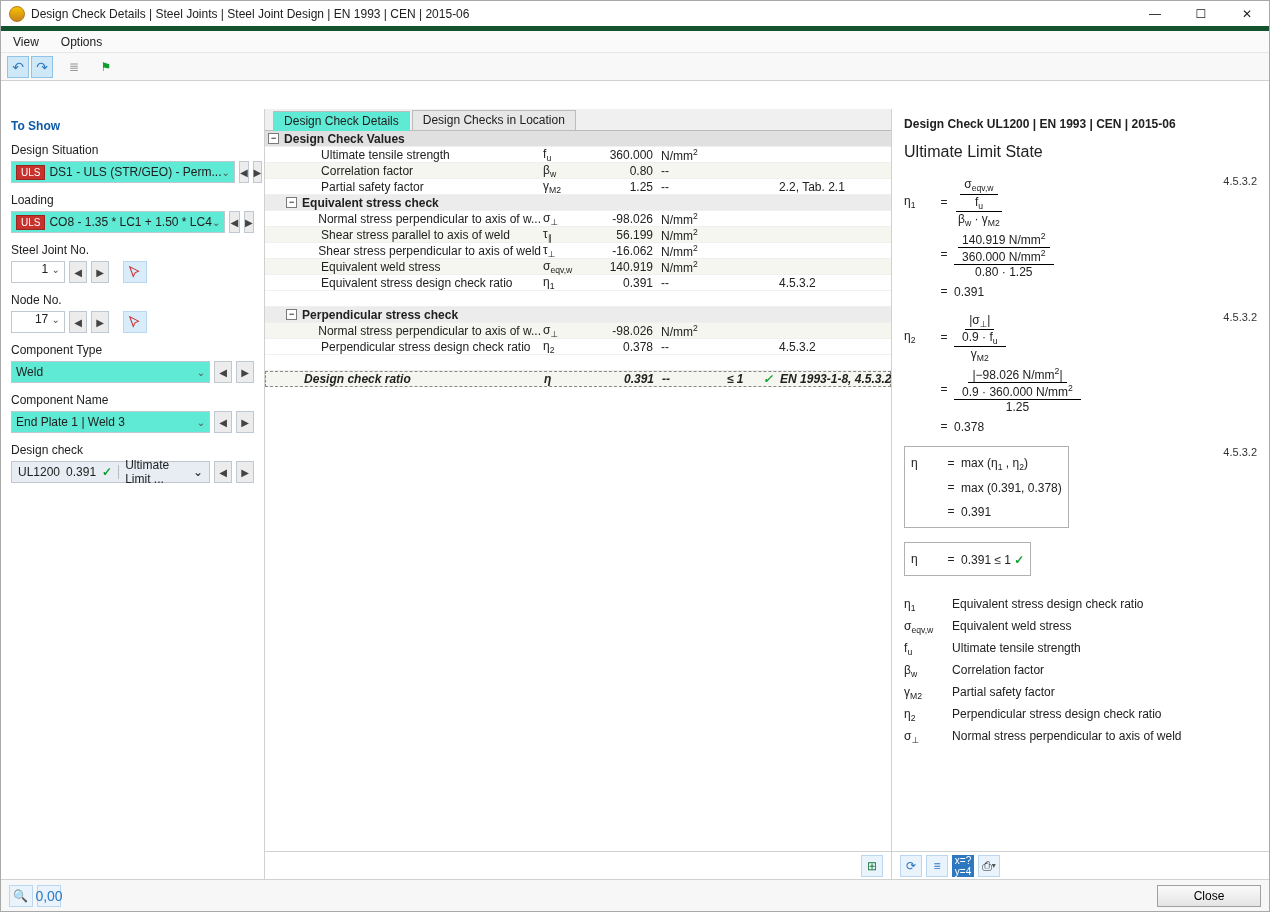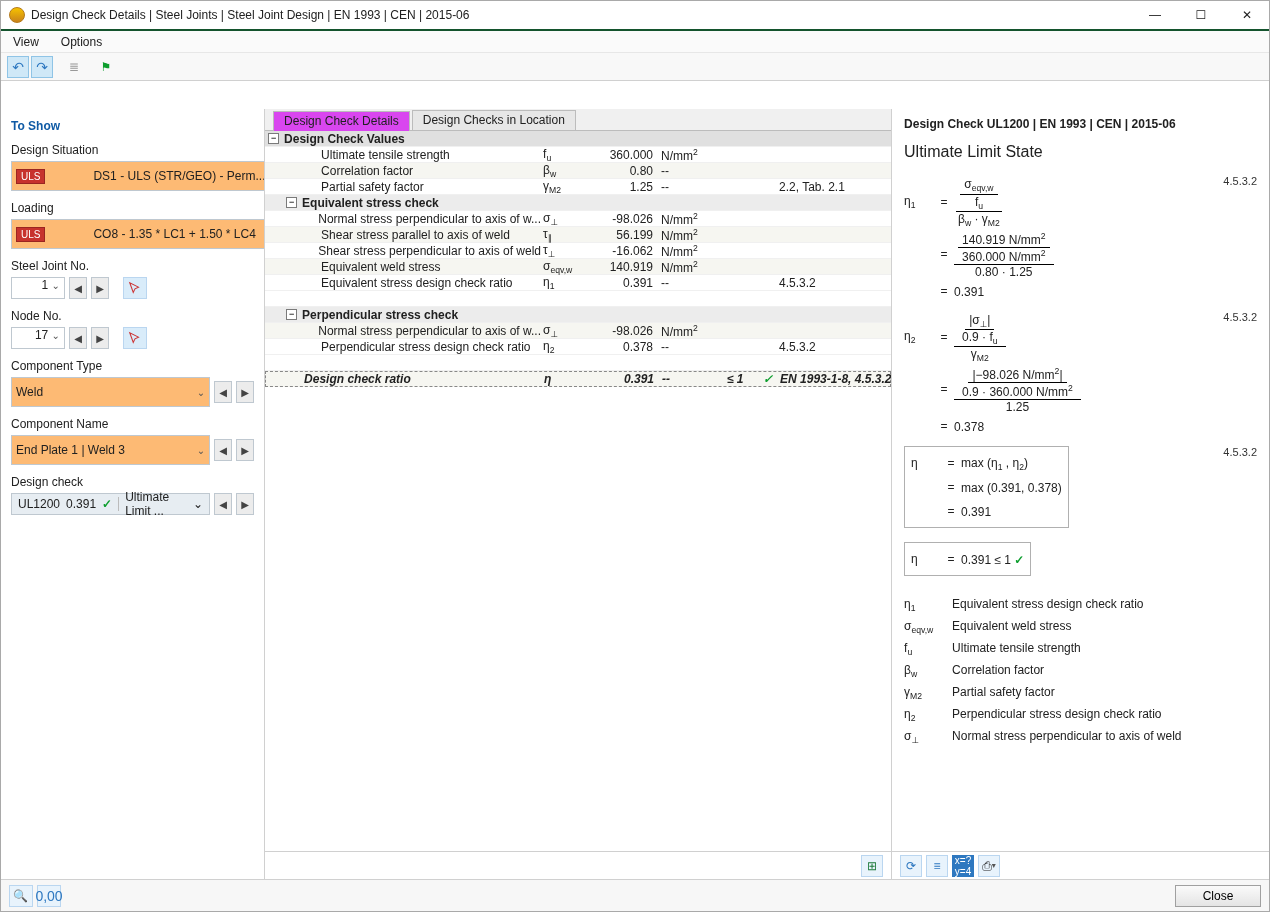--- a/index.html
+++ b/index.html
@@ -1,46 +1,46 @@
 <!DOCTYPE html>
 <html><head>
 <meta charset="utf-8">
 <style>
 * { margin:0; padding:0; box-sizing:border-box; font-family:"Segoe UI",Tahoma,sans-serif; }
 body { background:#fff; width:1270px; height:912px; overflow:hidden; font-size:12px; color:#212121; }
 .window { width:1270px; height:912px; border:1px solid #a9a9a9; display:flex; flex-direction:column; background:#fff; }
-.titlebar { height:30px; display:flex; align-items:center; padding:0 8px; background:#fff; border-bottom:2px solid #14532d; }
+.titlebar { height:30px; display:flex; align-items:center; padding:0 8px; background:#fff; border-bottom:5px solid #14532d; }
 .titlebar .app-icon { width:16px; height:16px; margin-right:6px; background:linear-gradient(#f6c200,#c9831b); border-radius:50%; border:1px solid #b47a1a; }
 .titlebar .title { flex:1; font-size:12px; color:#212121; }
 .titlebar .winbtns { display:flex; gap:18px; }
 .winbtn { width:28px; height:22px; display:flex; align-items:center; justify-content:center; cursor:default; font-family:sans-serif; }
 .menubar { height:22px; display:flex; align-items:center; gap:22px; padding:0 12px; background:#fafafa; border-bottom:1px solid #e7e7e7; font-size:12px; }
 .menuitem { cursor:default; }
 .toolbar { height:28px; display:flex; align-items:center; gap:2px; padding:2px 6px; background:#f8f8f8; border-bottom:1px solid #d0d0d0; }
 .tbtn { width:22px; height:22px; border:1px solid transparent; display:flex; align-items:center; justify-content:center; }
 .tbtn.sel { background:#cfe8f7; border:1px solid #8fc4e6; }
 .tb-arrow { color:#2e78c0; font-size:14px; }
 .main { flex:1; display:flex; overflow:hidden;margin-top:28px; }
 .left { width:266px; border-right:1px solid #d0d0d0; padding:8px 10px; background:#fff; overflow:hidden; }
 .section-head { color:#0f5aa5; font-weight:600; font-size:12px; margin:2px 0 6px; }
 .lbl { font-size:12px; color:#212121; margin-top:10px; margin-bottom:4px; }
 .row { display:flex; align-items:center; gap:4px; }
-.combo { flex:1; height:30px; background:#fdba74; border:1px solid #bfc8d0; display:flex; align-items:center; padding:0 4px; font-size:12px; position:relative;gap:44px; }
+.combo { flex:1; height:22px; background:#5eead4; border:1px solid #bfc8d0; display:flex; align-items:center; padding:0 4px; font-size:12px; position:relative; }
 .combo .chev { margin-left:auto; color:#555; font-size:10px; }
 .tag-uls { background:#c7322d; color:#fff; font-size:10px; padding:1px 4px; border:1px solid #9a2521; }
 .stepbtn, .navbtn { width:18px; height:22px; border:1px solid #bfc8d0; background:#ececec; font-size:10px; display:flex; align-items:center; justify-content:center; color:#444; }
 .pickbtn { width:24px; height:22px; border:1px solid #bad6f0; background:#d9ecfa; display:flex; align-items:center; justify-content:center; }
 .pickbtn svg { width:14px; height:14px; }
 .numfield { width:54px; height:22px; background:#fff; border:1px solid #bfc8d0; text-align:right; padding:0 4px; font-size:12px; }
 .check-combo { height:22px; background:#e7edf2; border:1px solid #bfc8d0; display:flex; align-items:center; padding:0 6px; font-size:12px; gap:6px; flex:1; }
 .chk-green { color:#0d9e2e; font-weight:bold; }
 .center { flex:1; display:flex; flex-direction:column; border-right:1px solid #d0d0d0; }
 .tabstrip { height:22px; display:flex; align-items:flex-end; padding-left:8px; background:#f0f0f0; border-bottom:1px solid #bcbcbc; }
 .tab { height:20px; padding:2px 10px; font-size:12px; border:1px solid #bcbcbc; border-bottom:none; margin-right:2px; background:#e7e7e7; cursor:default; }
-.tab.active { background:#d946ef; position:relative; top:1px; }
+.tab.active { background:#5eead4; position:relative; top:1px; }
 .tree { flex:1; background:#fff; overflow:auto; font-size:12px; }
 .tr { display:grid; grid-template-columns: 276px 48px 68px 56px 42px 24px 110px; height:16px; align-items:center; border-bottom:1px solid #f0f0f0; }
 .tr:nth-child(odd) { background:#f6f6f1; }
 .tr:nth-child(even) { background:#fff; }
 .tr .c-name { display:flex; align-items:center; gap:3px; white-space:nowrap; overflow:hidden; }
 .tree-tg { width:11px; height:11px; border:1px solid #7a7a7a; font-size:9px; line-height:9px; text-align:center; color:#333; margin-right:2px; background:#fff; }
 .tree-sp { display:inline-block; }
 .c-val { text-align:right; padding-right:4px; }
 .c-unit { padding-left:4px; white-space:nowrap; }
 .c-sym { padding-left:2px; white-space:nowrap; }
@@ -65,21 +65,21 @@
 .frac .den { padding:0 4px; }
 .eq-row { display:flex; align-items:center; min-height:24px; }
 .eq-row .eq-body { padding-top:2px; }
 .boxed { border:1px solid #b0b0b0; padding:4px 6px; display:inline-block; }
 .glossary { margin-top:18px; }
 .gl-row { display:flex; gap:14px; font-size:12px; line-height:1.7; }
 .gl-sym { width:34px; }
 .right-bottom { height:28px; border-top:1px solid #d0d0d0; display:flex; align-items:center; gap:4px; padding:0 8px; }
 .footer { height:32px; border-top:1px solid #d0d0d0; display:flex; align-items:center; padding:0 8px; background:#f7f7f7; }
 .footer .fbtn { width:24px; height:22px; border:1px solid #bad6f0; background:#e8f3fc; display:flex; align-items:center; justify-content:center; margin-right:4px; }
-.close-btn { margin-left:auto; width:86px; height:22px; background:linear-gradient(#fafafa,#e4e4e4); border:1px solid #a0a0a0; font-size:12px; }
+.close-btn { margin-left:auto; width:104px; height:22px; background:linear-gradient(#fafafa,#e4e4e4); border:1px solid #a0a0a0; font-size:12px; }
 sub { font-size:0.72em; }
 sup { font-size:0.72em; }
 </style>
 </head>
 <body>
 
 <div class="window">
 
   <div class="titlebar">
     <div class="app-icon"></div>

